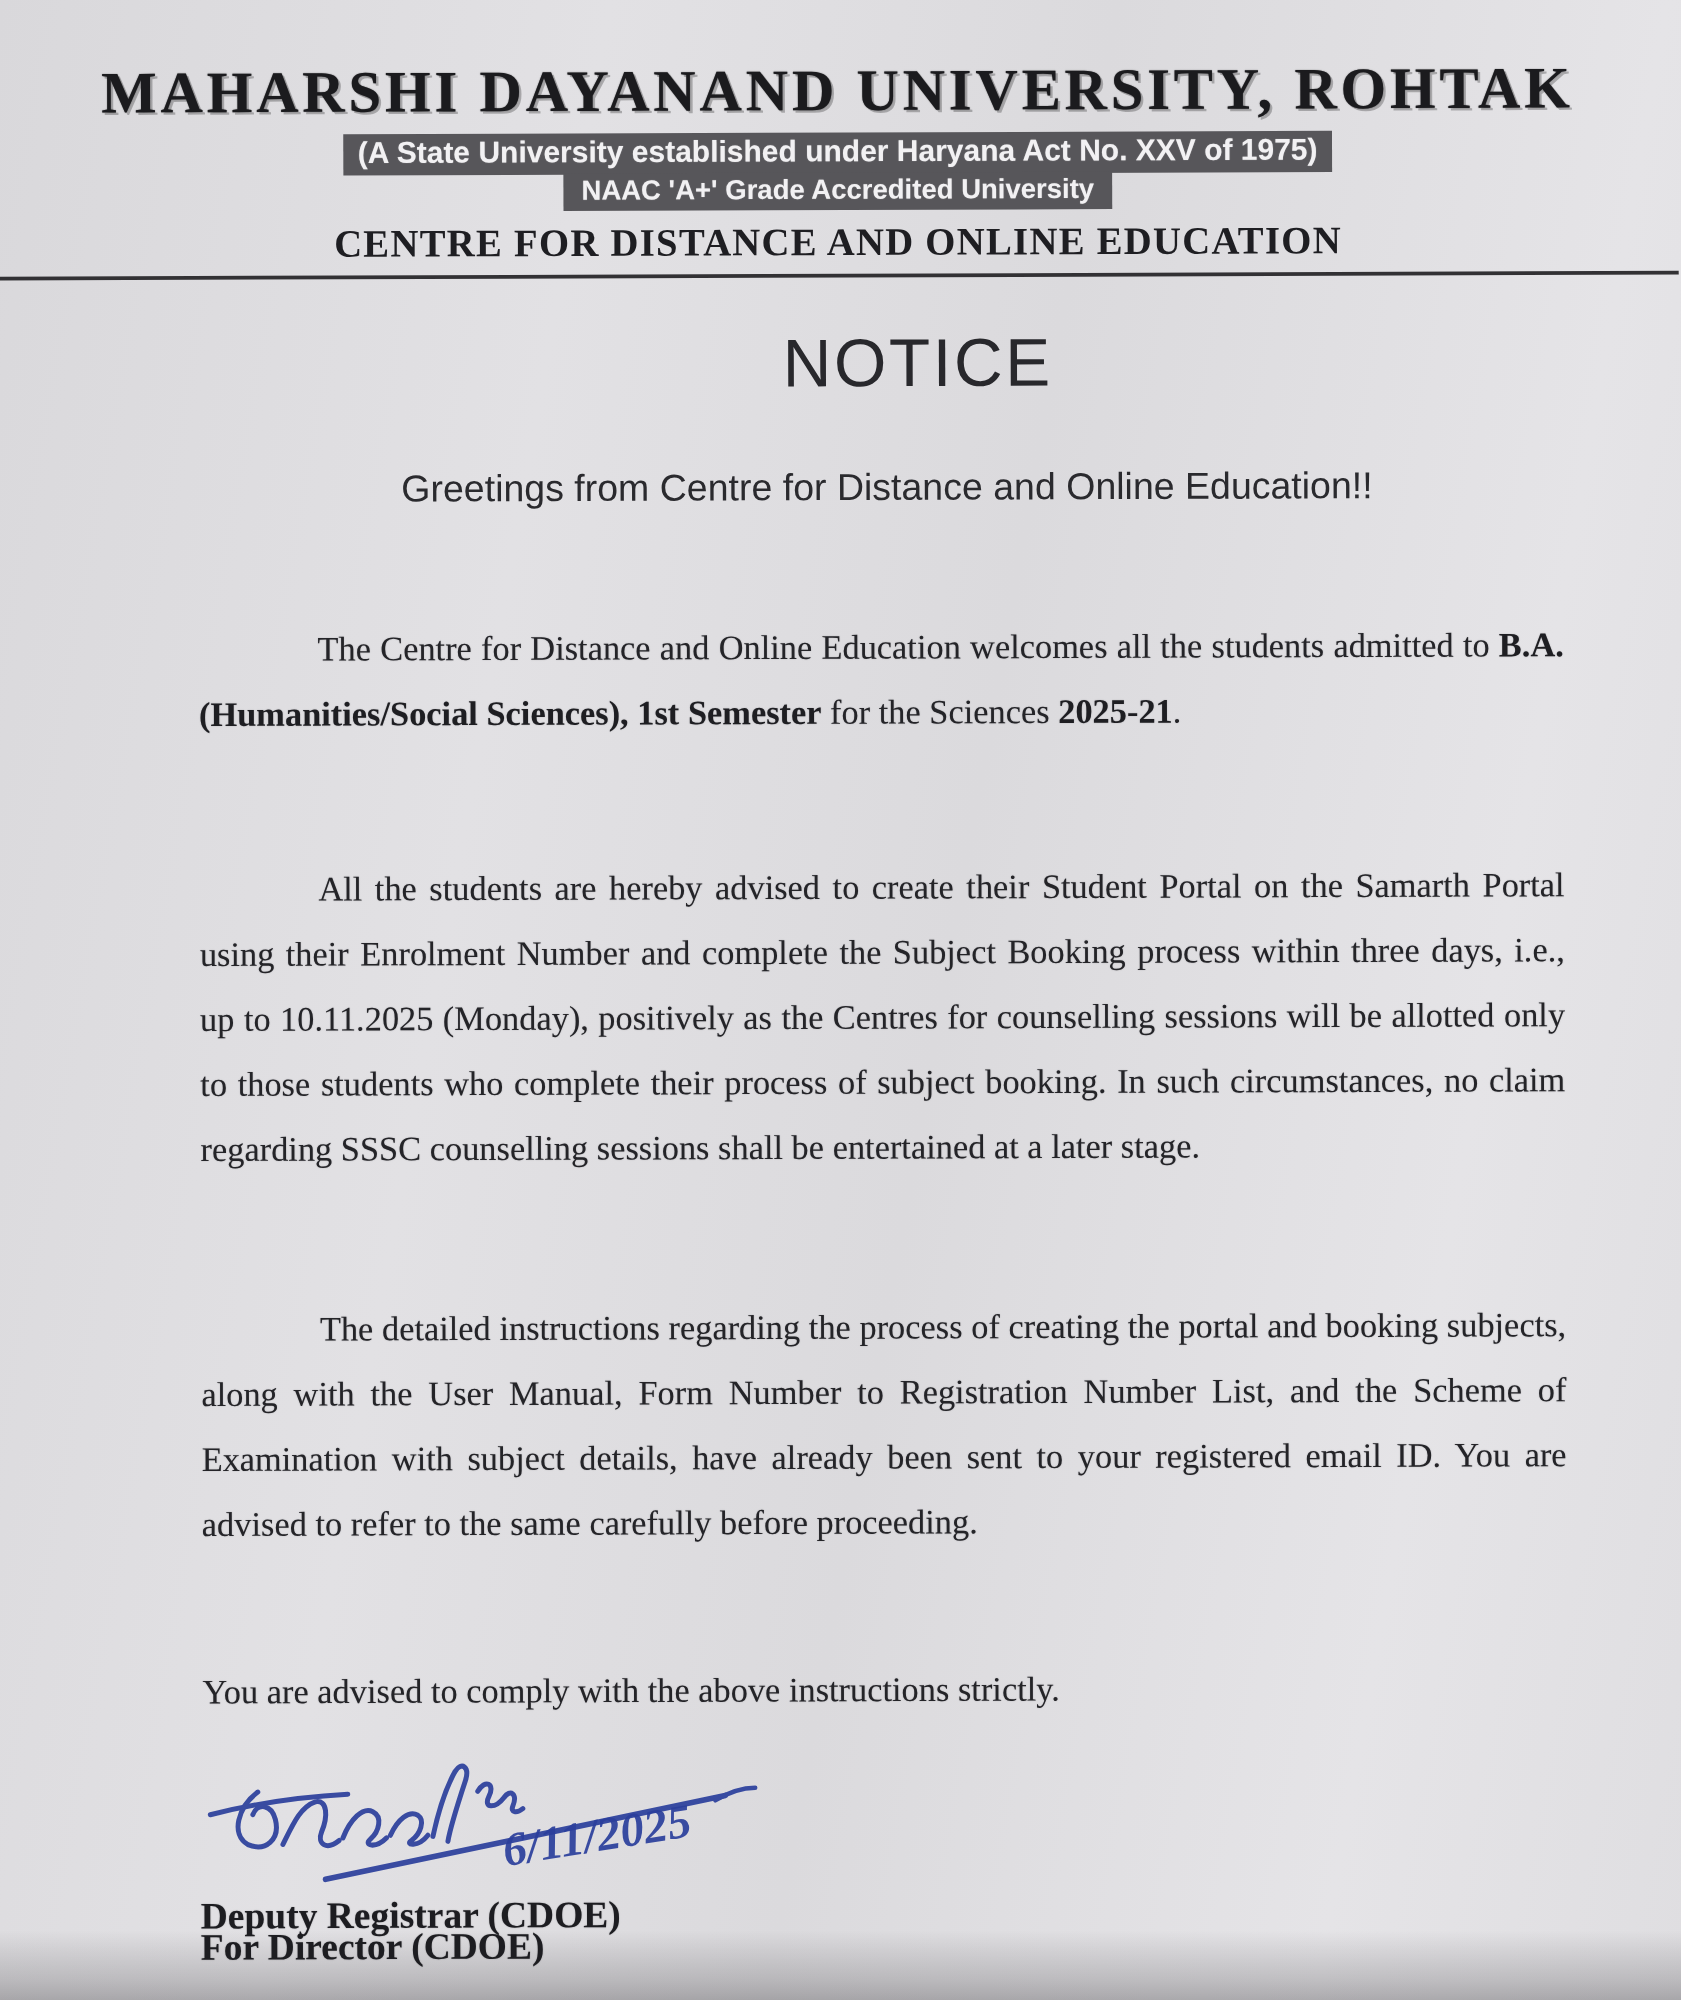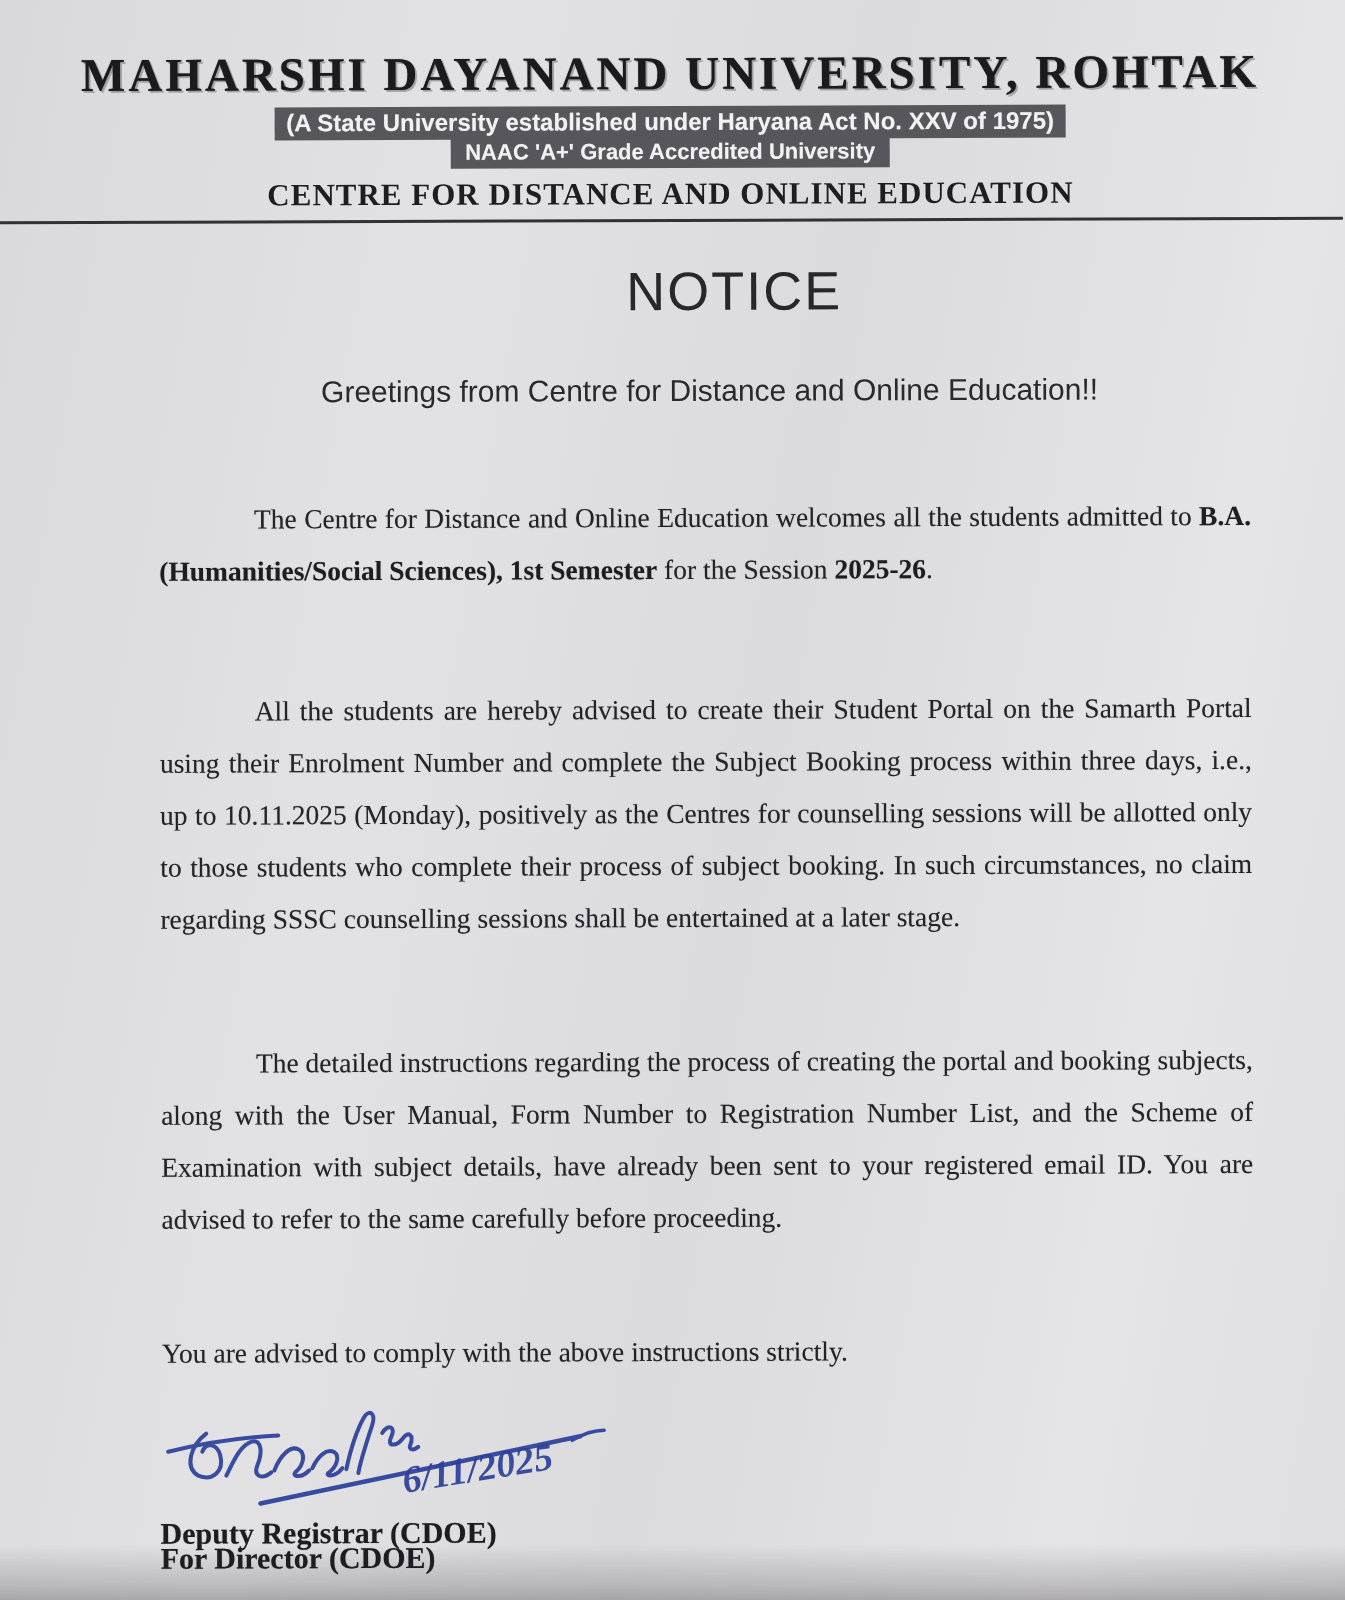--- a/index.html
+++ b/index.html
@@ -129,21 +129,21 @@
     <h2 class="centre-name">CENTRE FOR DISTANCE AND ONLINE EDUCATION</h2>
   </header>
 
   <div class="header-divider"></div>
 
   <main class="main">
     <div class="notice-title">NOTICE</div>
 
     <div class="greeting">Greetings from Centre for Distance and Online Education!!</div>
 
-    <p class="body-para indent justify para-welcome"><span>The Centre for Distance and Online Education welcomes all the students admitted to </span><strong>B.A. (Humanities/Social Sciences), 1st Semester</strong><span> for the Session </span><strong>2025-26</strong><span>.</span></p>
+    <p class="body-para indent justify para-welcome"><span>The Centre for Distance and Online Education welcomes all the students admitted to </span><strong>B.A. (Humanities/Social Sciences), 1st Semester</strong><span> for the Sciences </span><strong>2025-21</strong><span>.</span></p>
 
     <p class="body-para indent justify para-instructions">All the students are hereby advised to create their Student Portal on the Samarth Portal using their Enrolment Number and complete the Subject Booking process within three days, i.e., up to 10.11.2025 (Monday), positively as the Centres for counselling sessions will be allotted only to those students who complete their process of subject booking. In such circumstances, no claim regarding SSSC counselling sessions shall be entertained at a later stage.</p>
 
     <p class="body-para indent justify para-details">The detailed instructions regarding the process of creating the portal and booking subjects, along with the User Manual, Form Number to Registration Number List, and the Scheme of Examination with subject details, have already been sent to your registered email ID. You are advised to refer to the same carefully before proceeding.</p>
 
     <p class="body-para closing-line">You are advised to comply with the above instructions strictly.</p>
   </main>
 
   <footer class="signature-block">
     <svg class="signature-svg" width="460" height="130" viewBox="0 0 460 130">

